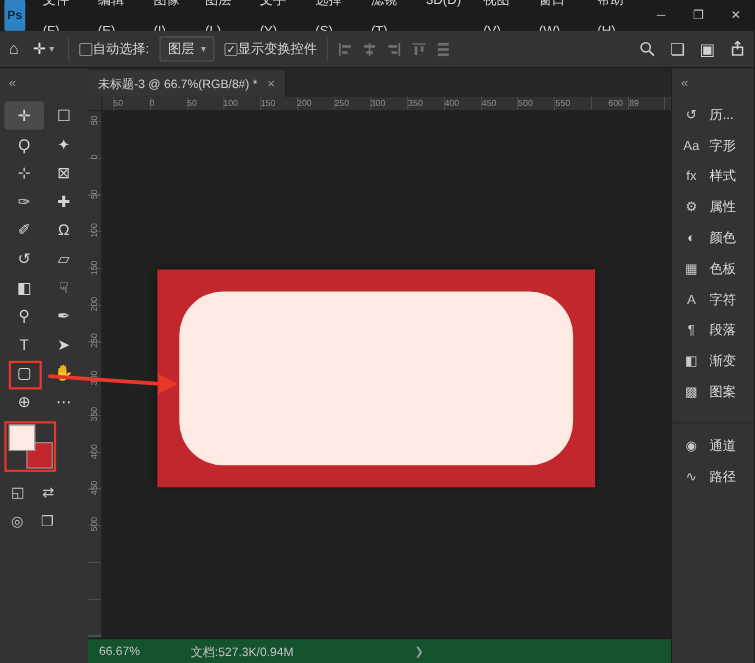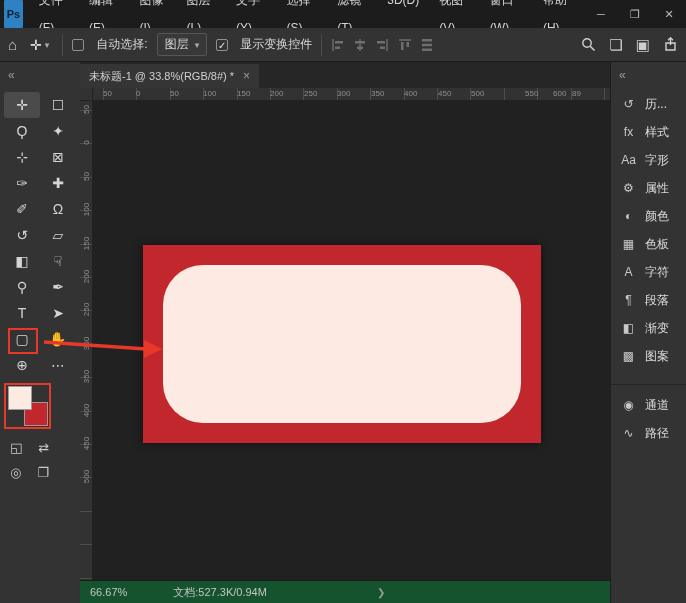--- a/index.html
+++ b/index.html
@@ -14,21 +14,21 @@
   .menu-item { font-size:12px; color:#d6d6d6; padding:0 10px; line-height:28px; cursor:default; }
   .win-controls { margin-left:auto; display:flex; }
   .win-btn { width:34px; text-align:center; font-size:11px; color:#bdbdbd; line-height:28px; }
 
   
   .optionsbar { position:absolute; top:28px; left:0; width:686px; height:34px; background:#333333; border-bottom:1px solid #1a1a1a; display:flex; align-items:center; padding:0 8px; gap:9px; }
   .opt-icon { font-size:15px; color:#cfcfcf; }
   .tool-preset { display:flex; align-items:center; gap:3px; font-size:14px; color:#e0e0e0; padding:2px 4px; }
   .chev { font-size:9px; color:#aaa; }
   .sep { width:1px; height:22px; background:#4a4a4a; }
-  .checkbox { display:flex; align-items:center; gap:12px; font-size:12px; color:#d6d6d6; }
+  .checkbox { display:flex; align-items:center; gap:0; font-size:12px; color:#d6d6d6; }
   .cb-box { width:12px; height:12px; border:1px solid #909090; border-radius:2px; background:transparent; font-size:10px; line-height:11px; text-align:center; color:#e8e8e8; }
   .dropdown { display:flex; align-items:center; gap:6px; background:#383838; border:1px solid #555; border-radius:2px; padding:2px 7px; font-size:12px; color:#d6d6d6; }
   .align-group { display:flex; align-items:center; gap:8px; }
   .align-group svg { display:block; }
   .right-cluster { margin-left:auto; display:flex; align-items:center; gap:13px; }
 
   
   .left-rail { position:absolute; top:62px; left:0; width:80px; height:541px; background:#333333; }
   .rail-head { height:30px; padding:6px 0 0 8px; color:#9c9c9c; font-size:12px; }
   .tools-grid { display:grid; grid-template-columns:36px 36px; grid-auto-rows:26px; padding:0 0 0 4px; }
@@ -200,40 +200,40 @@
     </div>
     <div class="tool-bottom2">
       <span>◎</span>
       <span>❐</span>
     </div>
   </div>
 
   <div class="center">
     <div class="tabbar">
       <div class="tab">
-        <span>未标题-1 @ 33.8%(RGB/8#) *</span>
+        <span>未标题-3 @ 66.7%(RGB/8#) *</span>
         <span class="tab-close">×</span>
       </div>
     </div>
     <div class="ruler-row">
       <div class="ruler-corner"></div>
       <div class="ruler-h">
         <span class="hr" style="left:10px">50</span>
         <span class="hr" style="left:43px">0</span>
         <span class="hr" style="left:77px">50</span>
         <span class="hr" style="left:110px">100</span>
         <span class="hr" style="left:144px">150</span>
         <span class="hr" style="left:177px">200</span>
         <span class="hr" style="left:211px">250</span>
         <span class="hr" style="left:244px">300</span>
         <span class="hr" style="left:278px">350</span>
         <span class="hr" style="left:311px">400</span>
         <span class="hr" style="left:345px">450</span>
         <span class="hr" style="left:378px">500</span>
-        <span class="hr" style="left:432px">550</span>
+        <span class="hr" style="left:412px">550</span>
         <span class="hr" style="left:460px">600</span>
         <span class="hr" style="left:479px">89</span>
       </div>
     </div>
     <div class="canvas-wrap">
       <div class="ruler-v">
         <span class="vr" style="top:4px">50</span>
         <span class="vr" style="top:37px">0</span>
         <span class="vr" style="top:71px">50</span>
         <span class="vr" style="top:104px">100</span>
@@ -259,26 +259,26 @@
     </div>
   </div>
 
   <aside class="right-panel">
     <div class="panel-head">«</div>
     <div class="rp-item">
       <span class="rp-icon">↺</span>
       <span class="rp-label">历...</span>
     </div>
     <div class="rp-item">
+      <span class="rp-icon">Aa</span>
+      <span class="rp-label">字形</span>
+    </div>
+    <div class="rp-item">
       <span class="rp-icon">fx</span>
       <span class="rp-label">样式</span>
-    </div>
-    <div class="rp-item">
-      <span class="rp-icon">Aa</span>
-      <span class="rp-label">字形</span>
     </div>
     <div class="rp-item">
       <span class="rp-icon">⚙</span>
       <span class="rp-label">属性</span>
     </div>
     <div class="rp-item">
       <span class="rp-icon">◐</span>
       <span class="rp-label">颜色</span>
     </div>
     <div class="rp-item">

